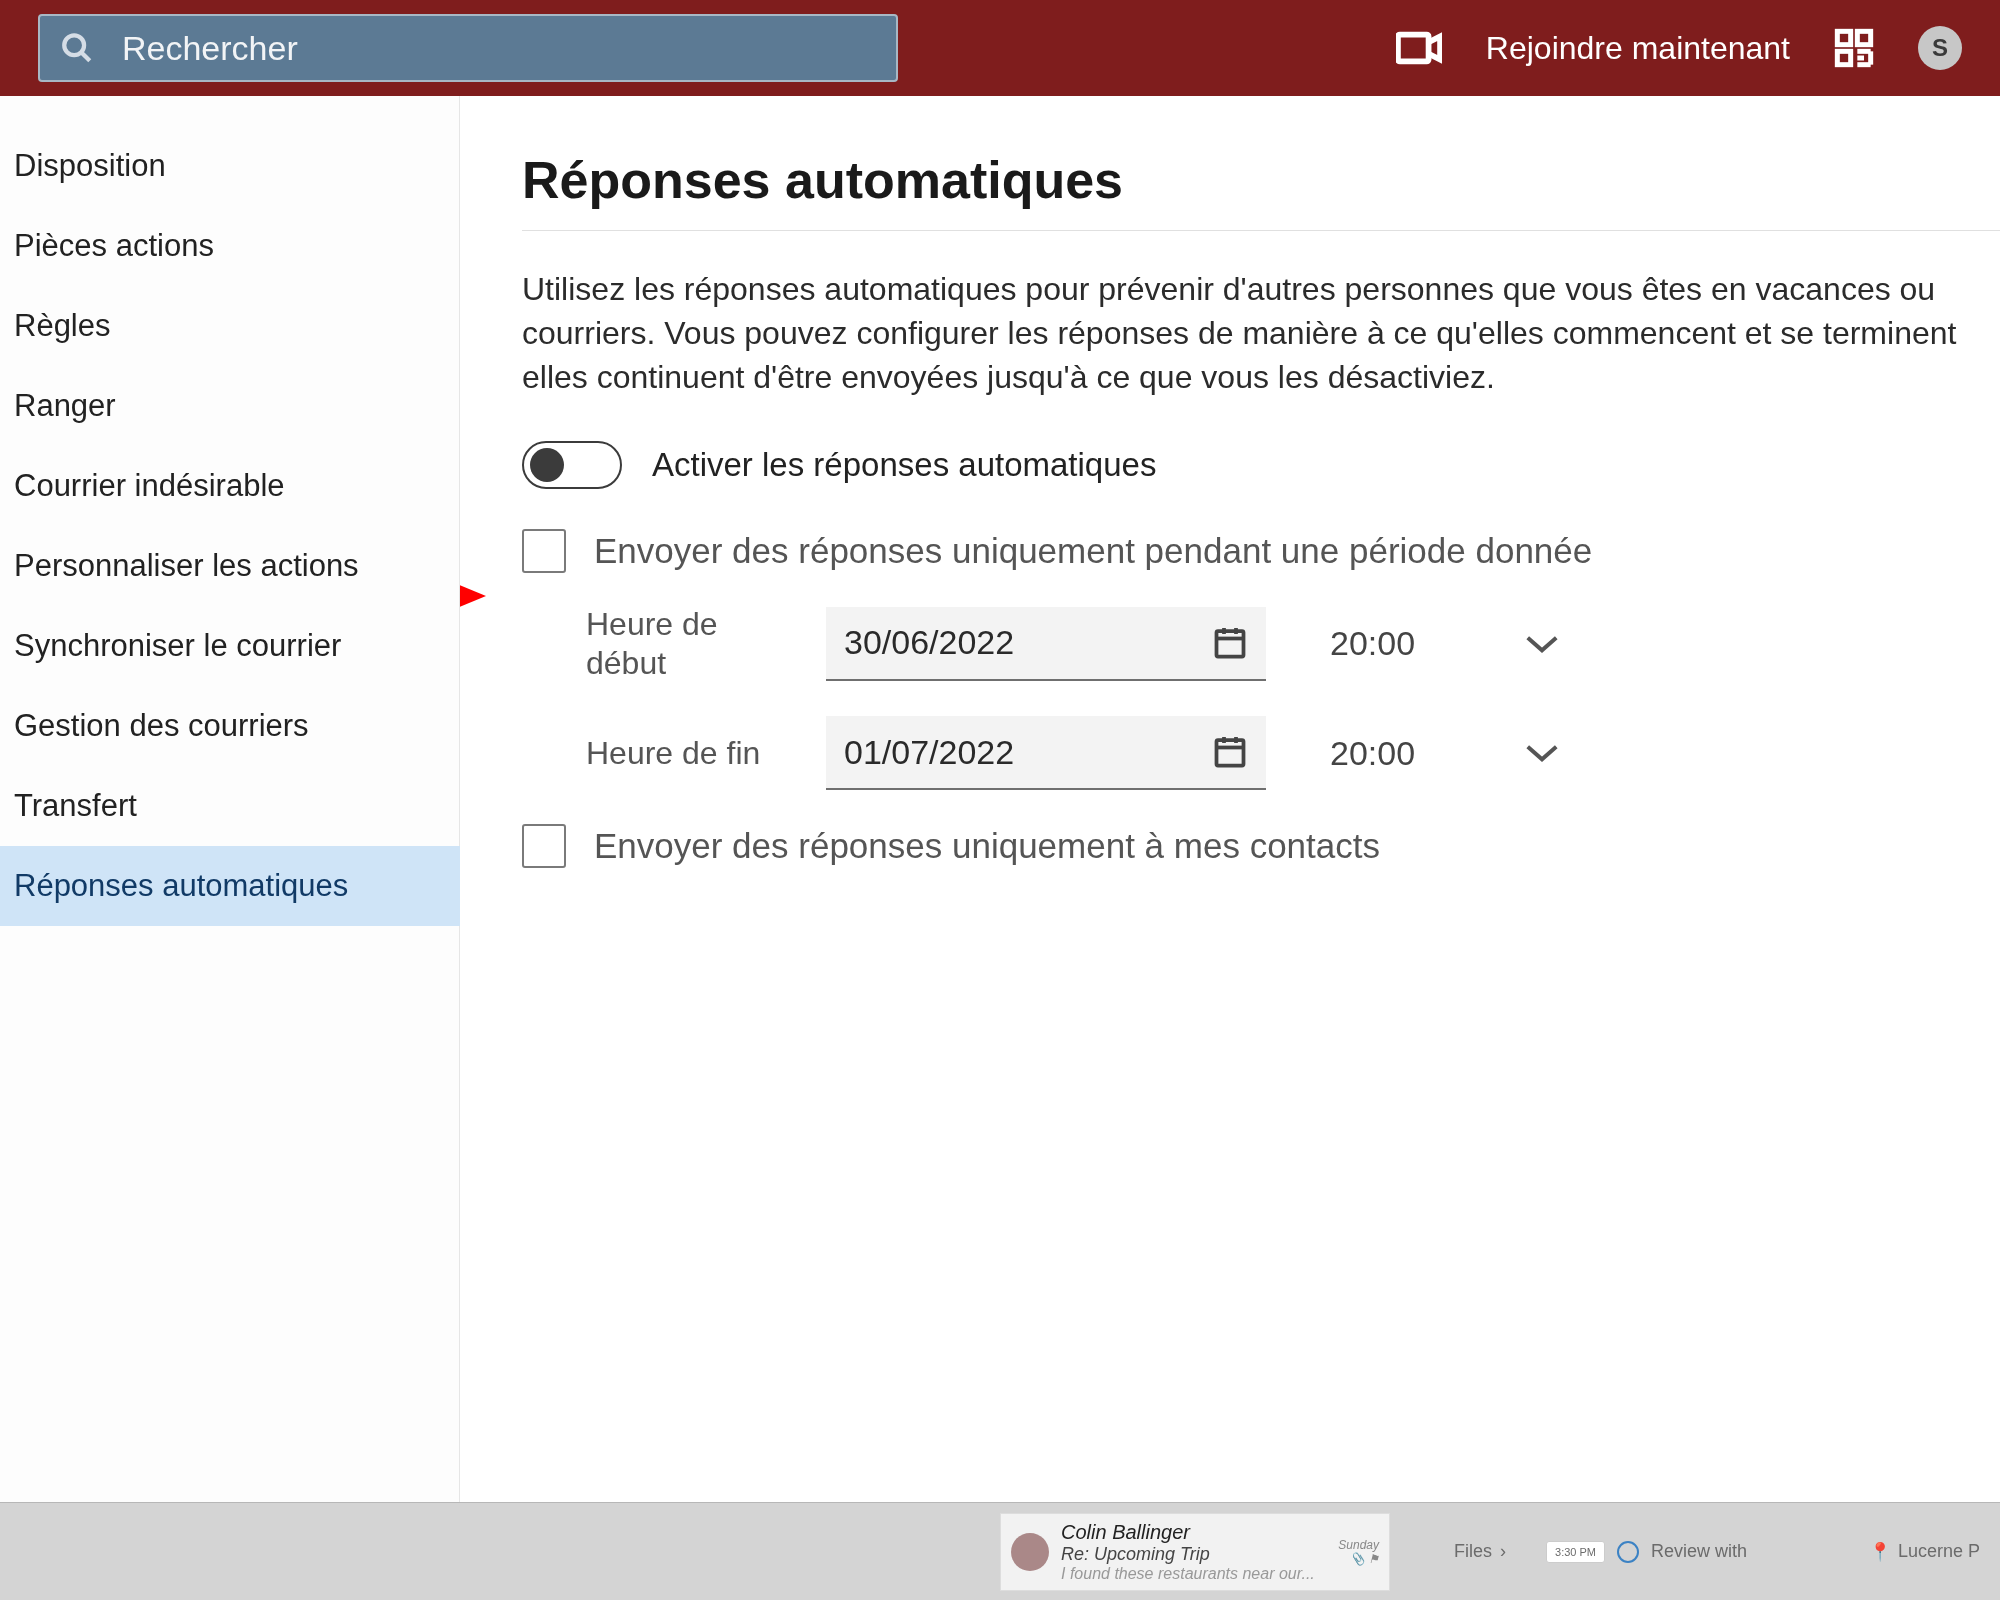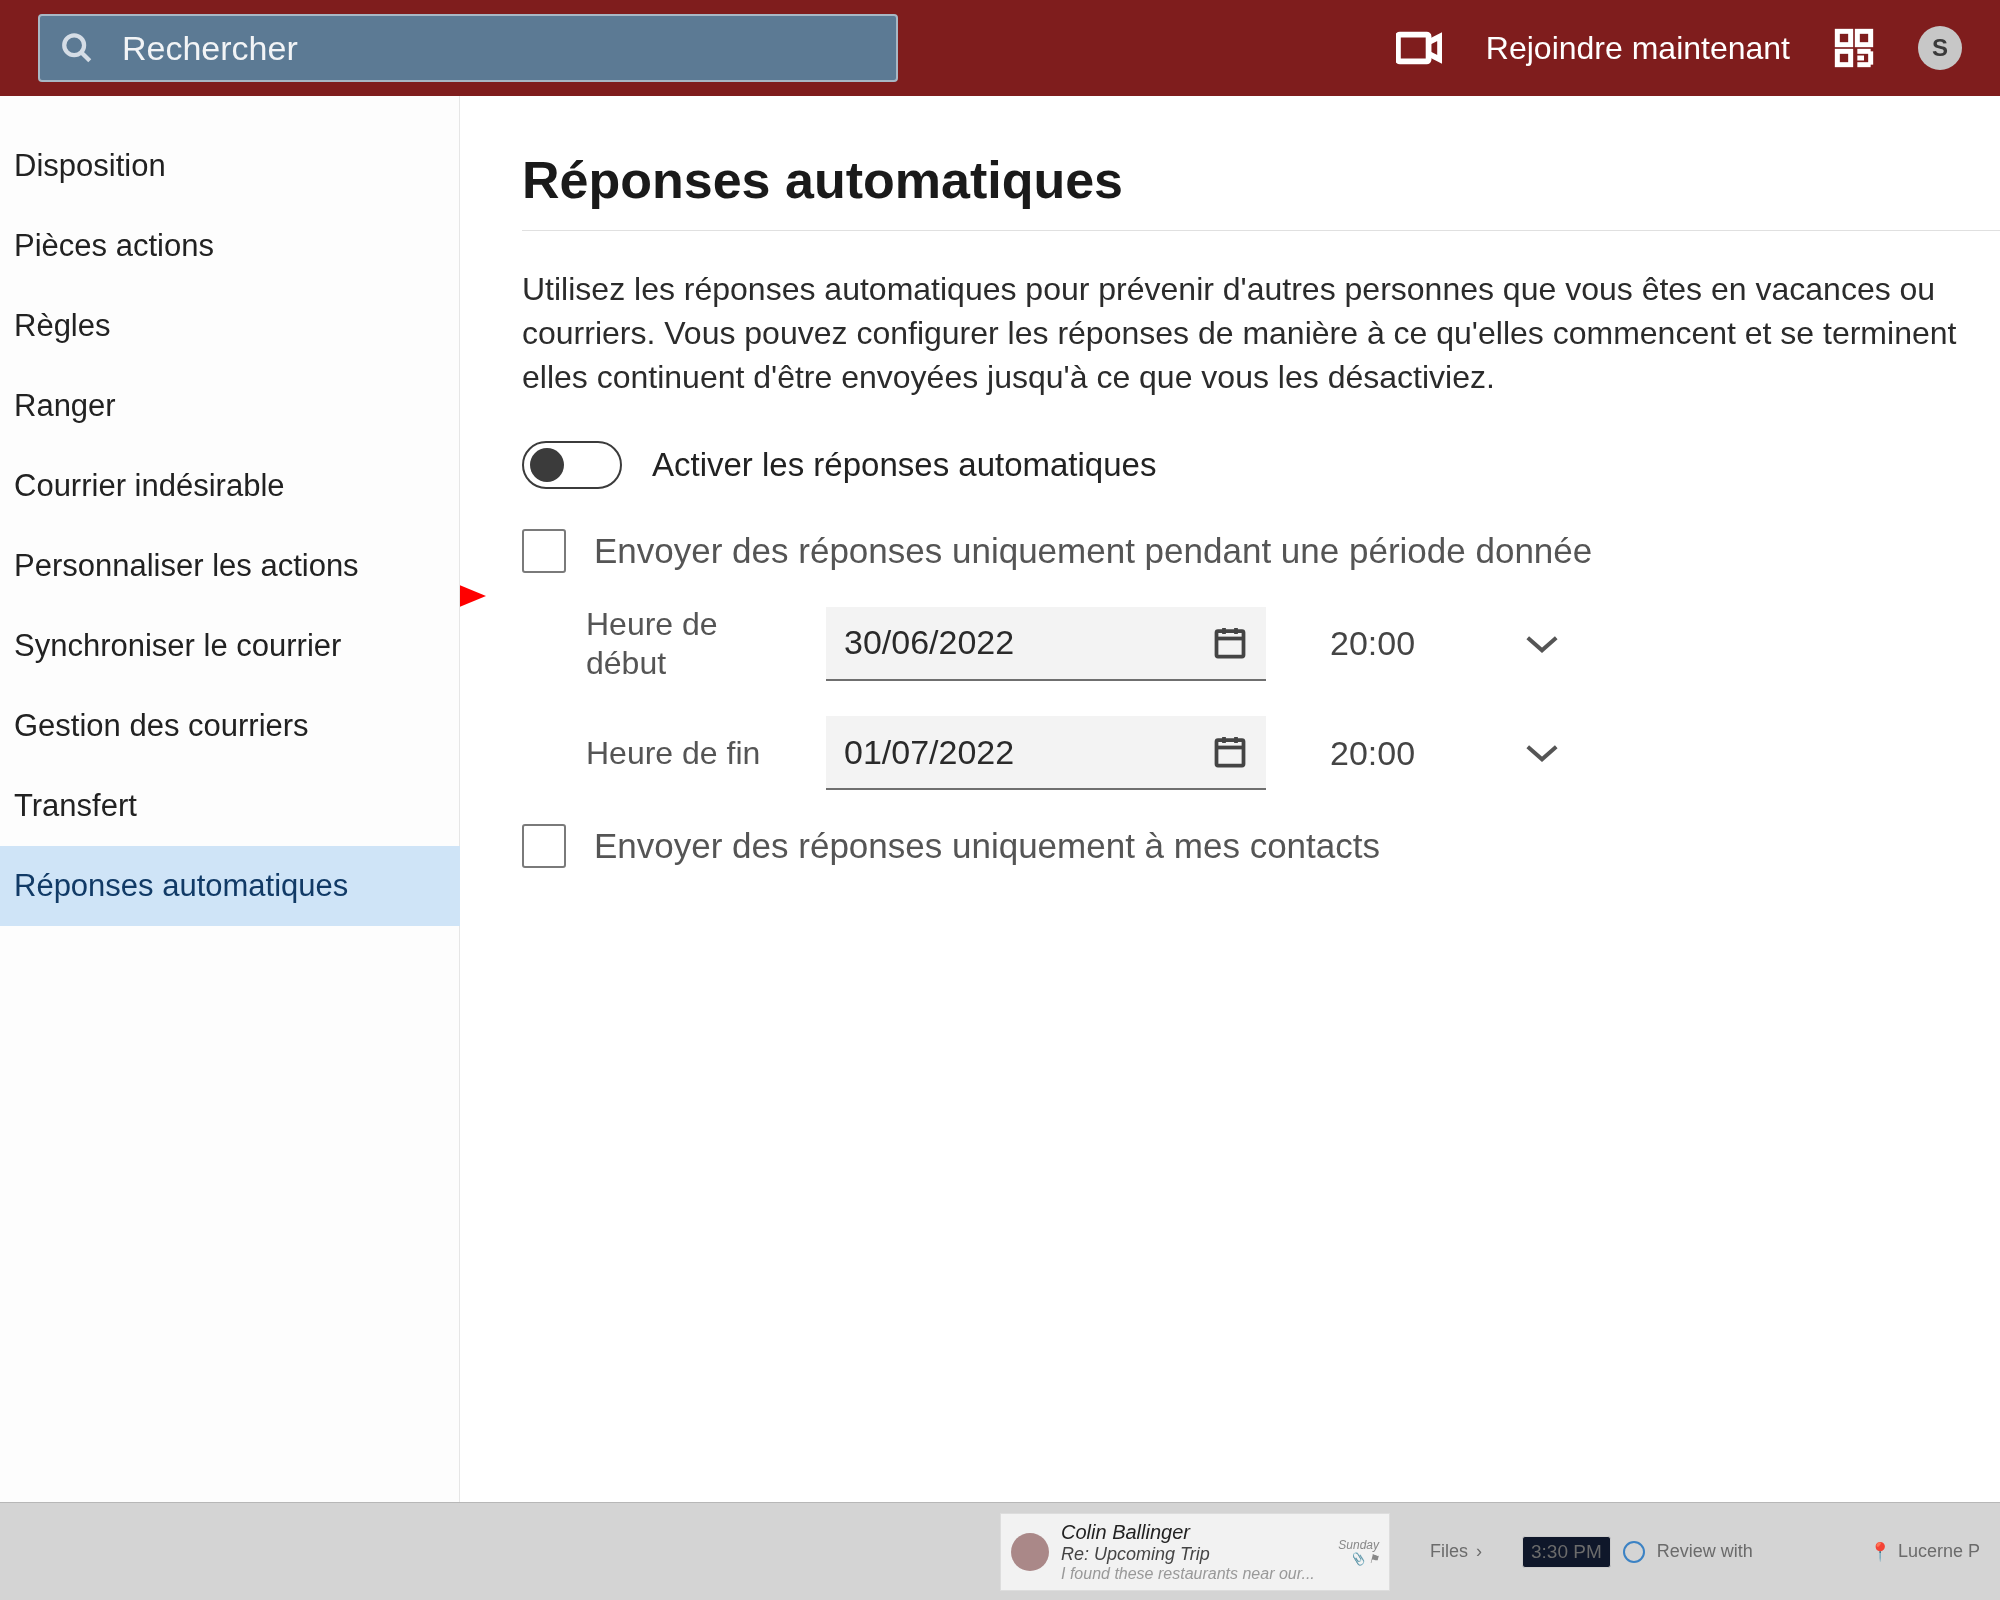--- a/index.html
+++ b/index.html
@@ -263,26 +263,26 @@
     <div class="lines">
       <div class="l1">Colin Ballinger</div>
       <div class="l2">Re: Upcoming Trip</div>
       <div class="l3">I found these restaurants near our...</div>
     </div>
     <div class="meta">
       <span>Sunday</span>
       <span>📎 ⚑</span>
     </div>
   </div>
-  <div style="display:flex; align-items:center; gap:8px;">
+  <div style="display:flex; align-items:center; gap:8px;margin-left:24px;">
     <span>Files</span>
       <span>›</span>
   </div>
   <div style="display:flex; align-items:center; gap:12px;">
-    <span style="background:#0f172a;border:1px solid #ccc;padding:4px 8px;border-radius:3px;font-size:19px;">3:30 PM</span>
+    <span style="background:#ffffff;border:1px solid #ccc;padding:4px 8px;border-radius:3px;font-size:11px;">3:30 PM</span>
     <span style="width:22px;height:22px;border:2px solid #3b82c4;border-radius:50%;display:inline-block;"></span>
     <span>Review with</span>
   </div>
   <div style="margin-left:auto;display:flex;align-items:center;gap:6px;padding-right:20px;">
     <span style="color:#4a90d9;">📍</span>
       <span>Lucerne P</span>
   </div>
 </div>
 
 </body></html>

